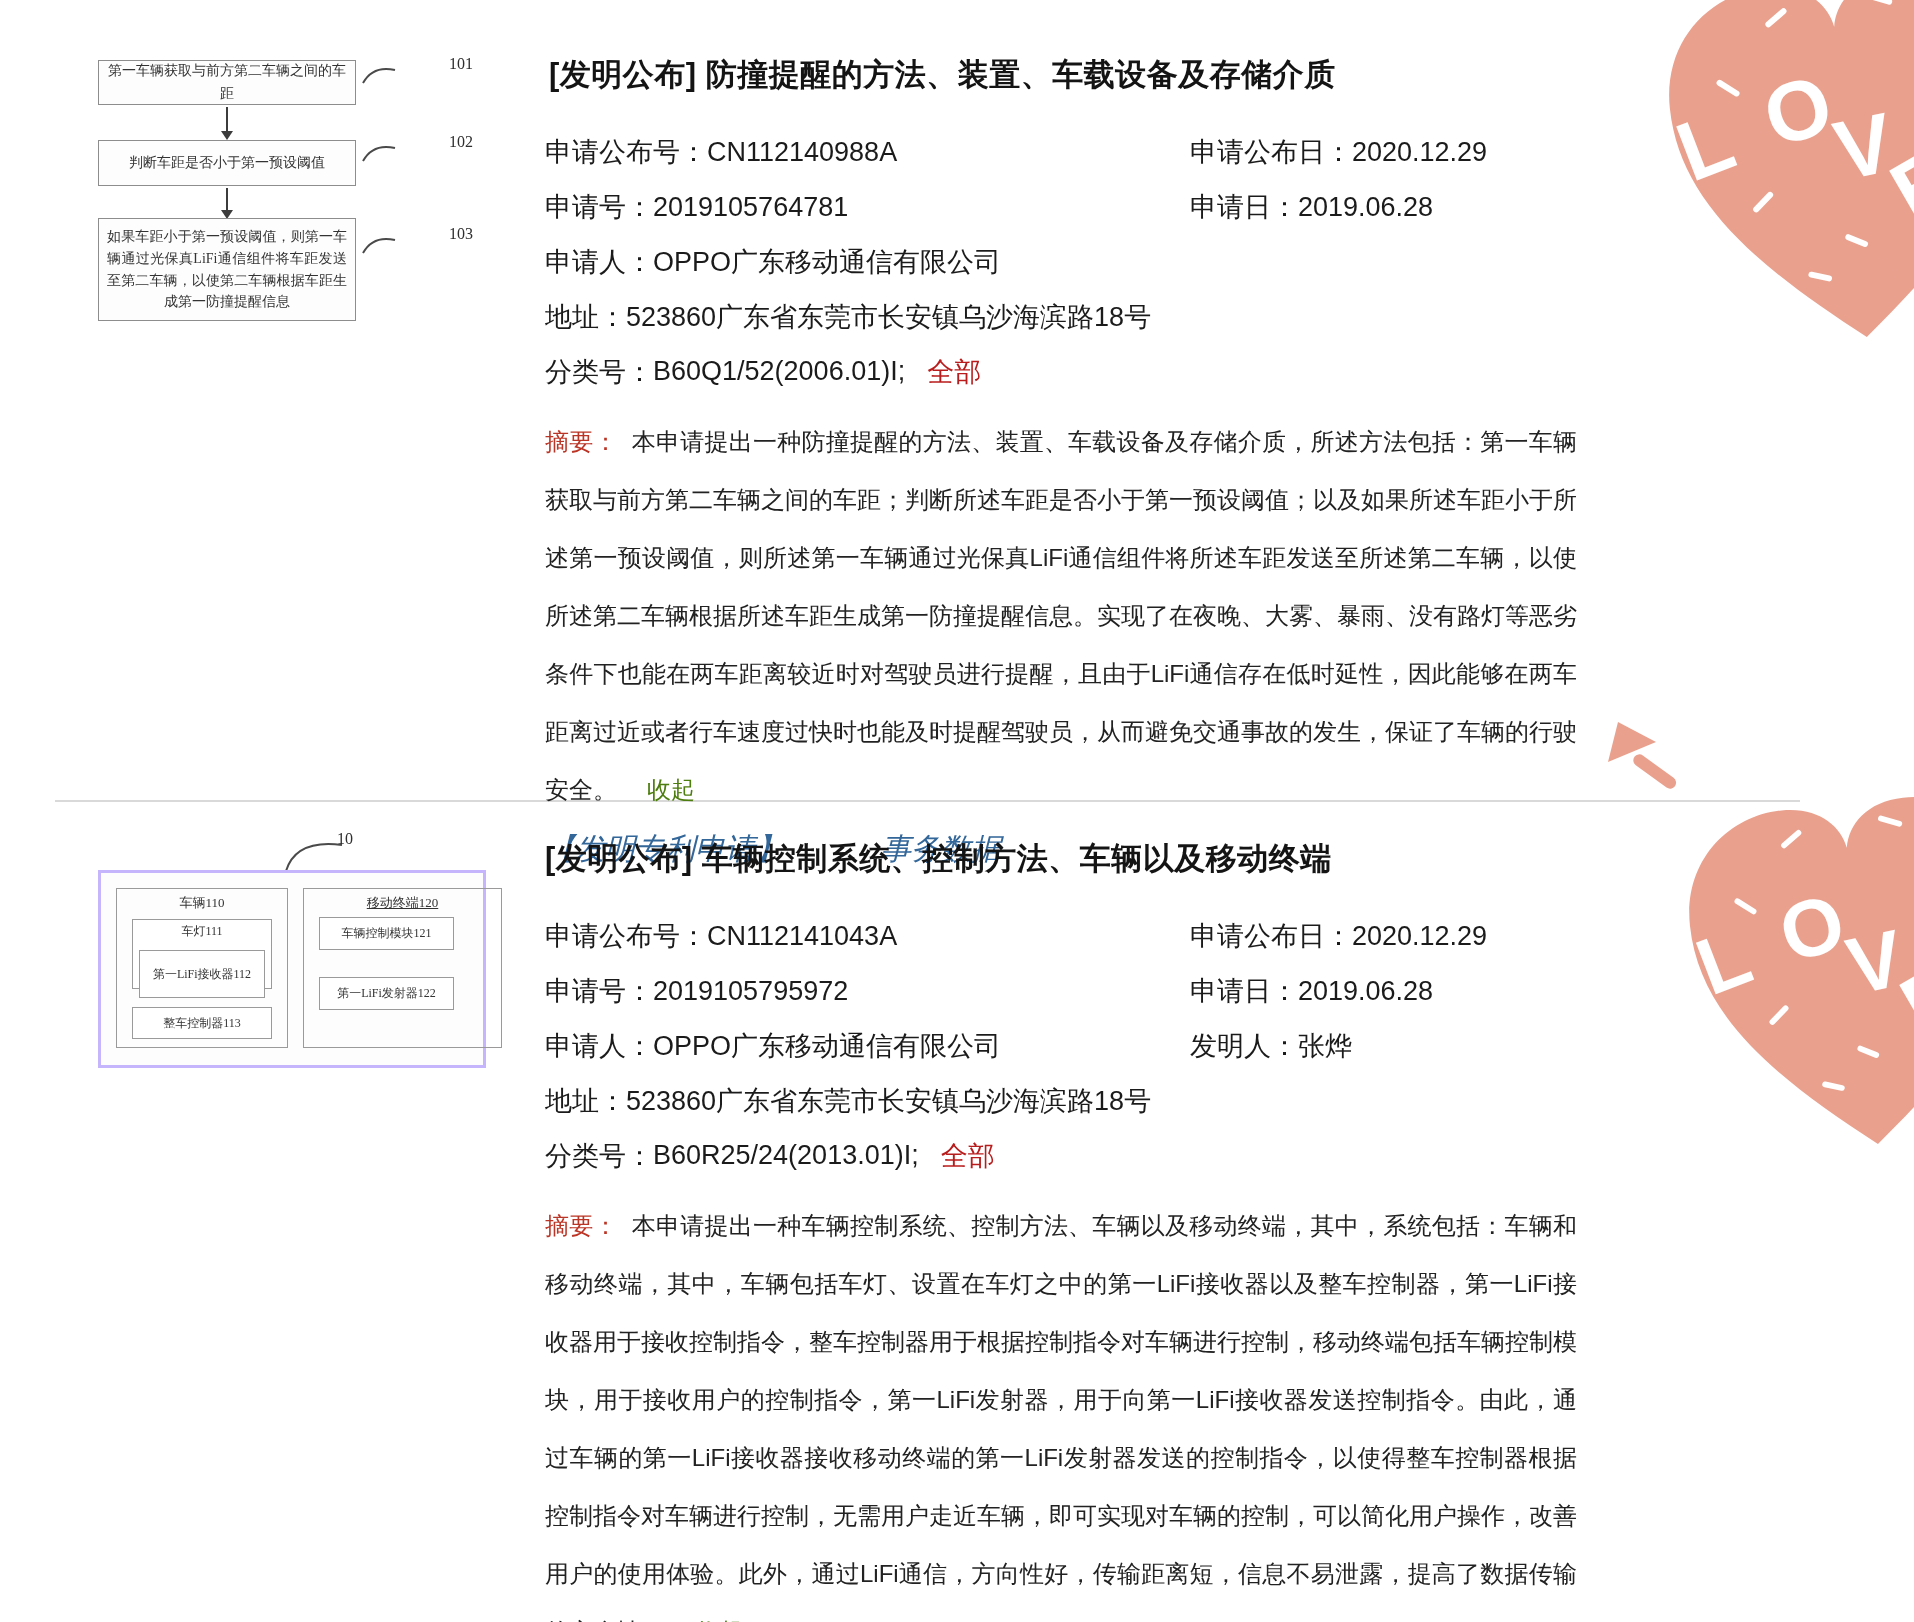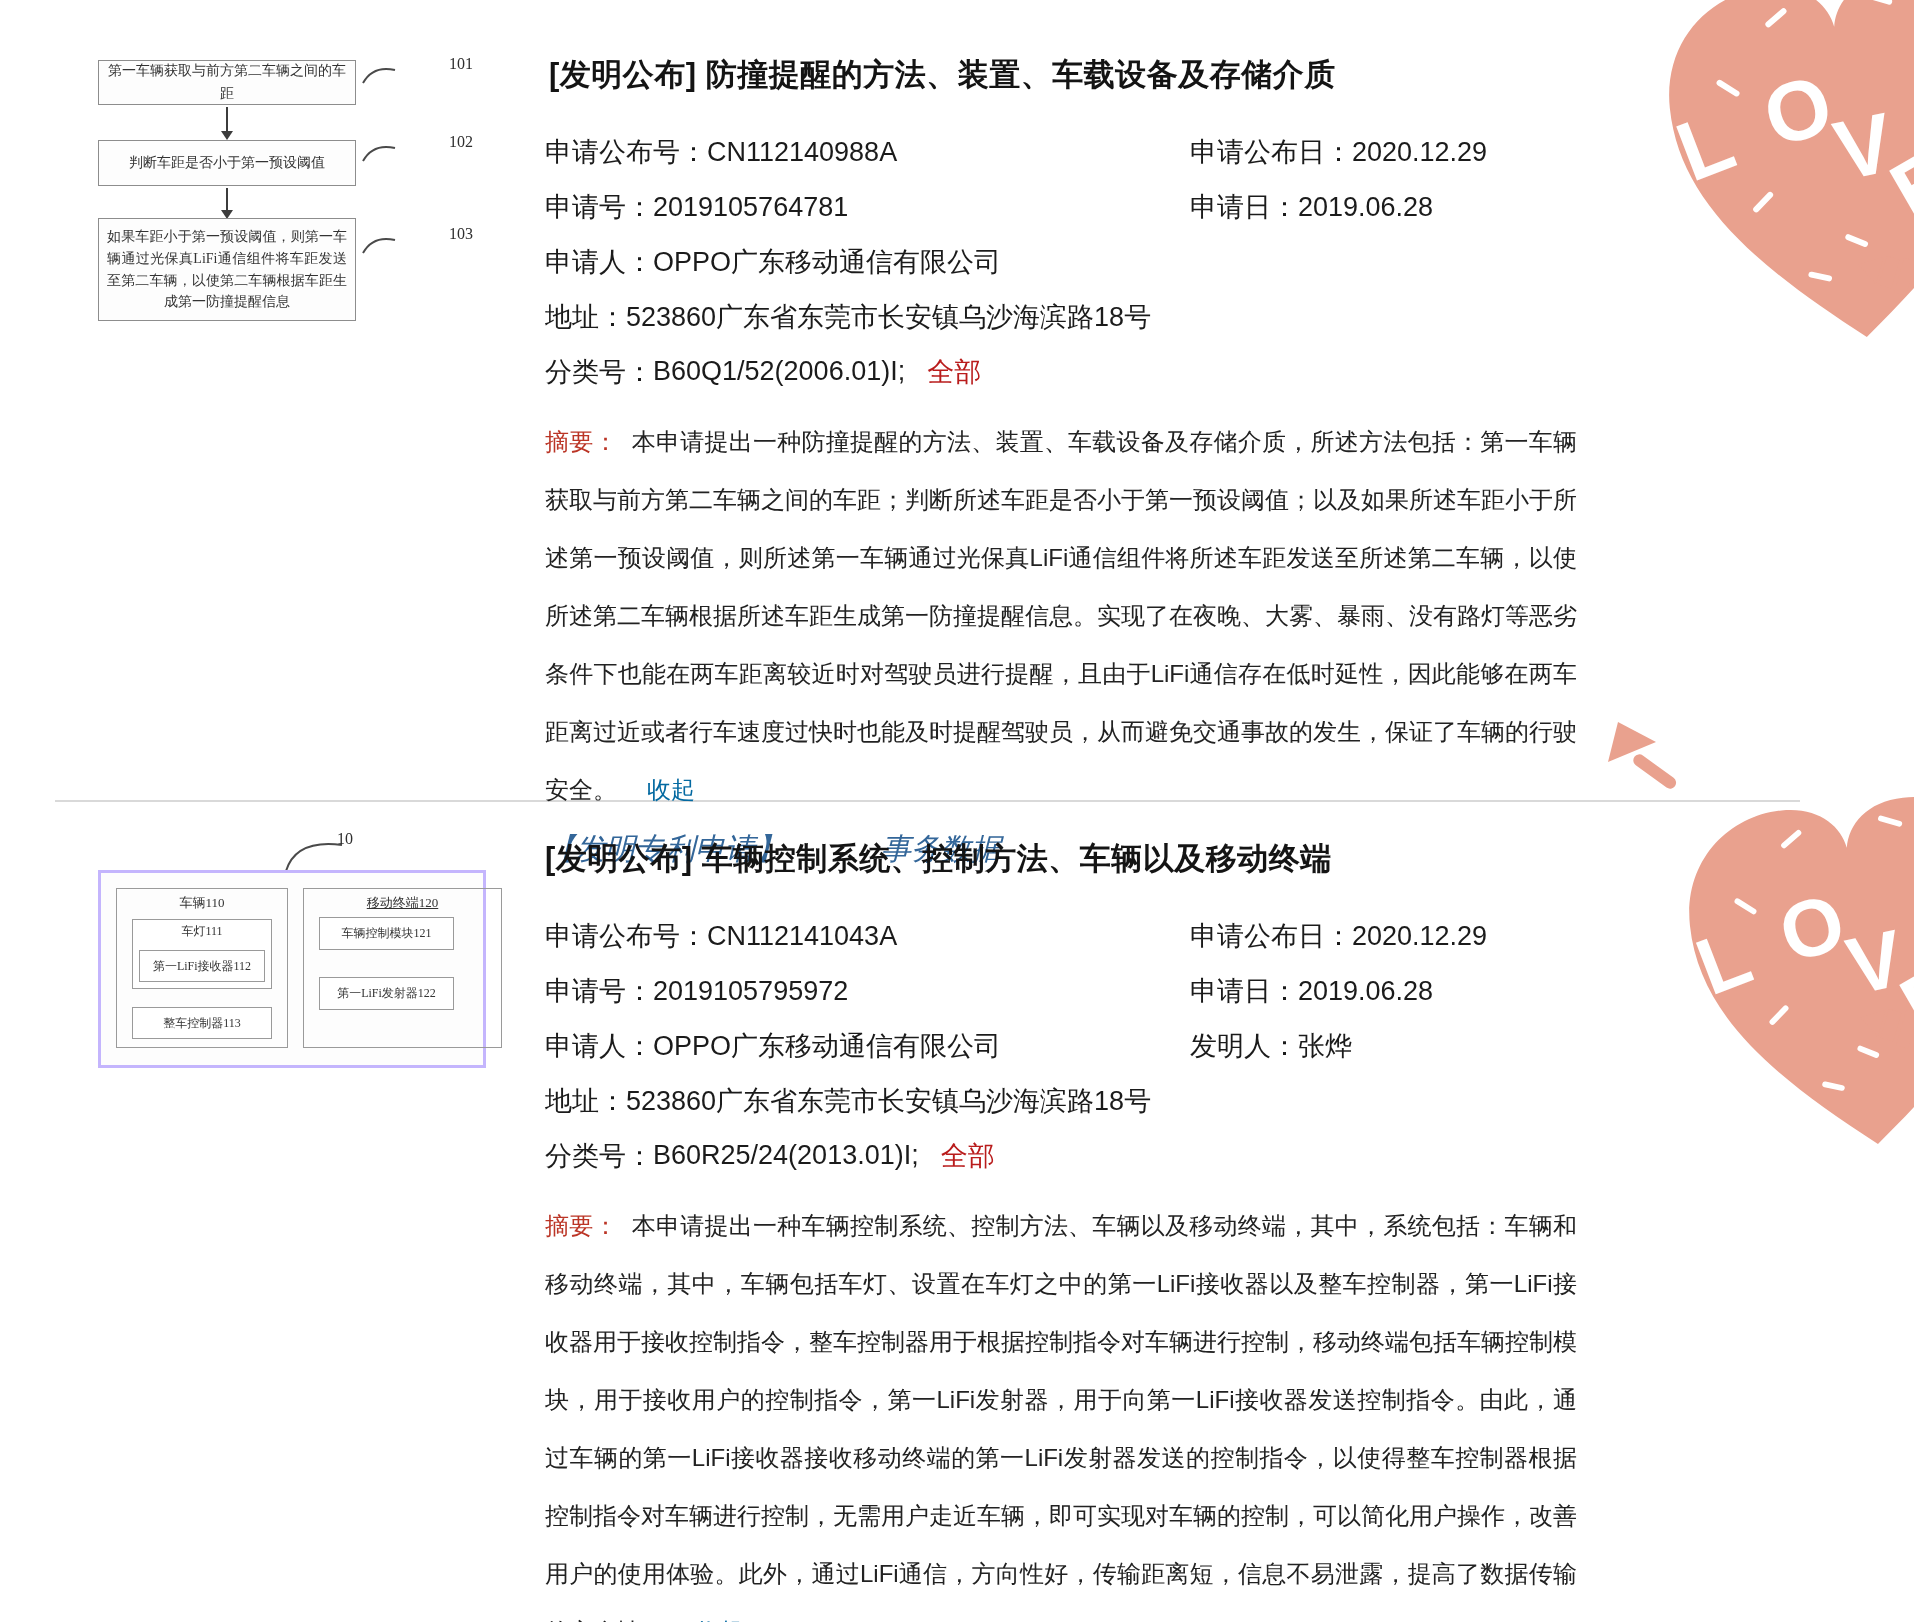--- a/index.html
+++ b/index.html
@@ -14,21 +14,21 @@
   .fields{margin-top:28px;font-size:27px;color:#1b1b1b;}
   .frow{display:flex;height:55px;align-items:center;}
   .fl{width:645px;}
   .fr{flex:1;}
   .all-link{color:#b91c1c;margin-left:22px;cursor:pointer;text-decoration:none;}
   .abstract{
     width:1032px;margin:14px 0 0 0;font-size:24px;line-height:58px;
     text-align:justify;color:#222222;
   }
   .abs-label{color:#bb3526;margin-right:14px;}
-  .collapse-link{color:#0369a1;margin-left:30px;cursor:pointer;text-decoration:none;white-space:nowrap;}
+  .collapse-link{color:#4d7c0f;margin-left:30px;cursor:pointer;text-decoration:none;white-space:nowrap;}
   .links-row{margin-top:10px;display:flex;gap:96px;}
   .blue-link{
     font-family:"Liberation Serif","DejaVu Serif",serif;
     font-style:italic;font-size:30px;color:#336699;cursor:pointer;text-decoration:none;
   }
   
   .divider{position:absolute;left:55px;top:800px;width:1745px;height:2px;background:#d9d9d9;z-index:0;}
   
   .fig{position:absolute;z-index:2;font-family:"Liberation Serif","DejaVu Serif",serif;color:#333;cursor:pointer;}
   .fig1{left:85px;top:55px;width:430px;height:275px;}
@@ -143,21 +143,21 @@
   <svg class="ref-tick" style="left:205px;top:-25px;" width="68" height="38">
     <path d="M6 36 Q 16 4 62 10" stroke="#4a4a4a" fill="none" stroke-width="2"></path>
   </svg>
   <span class="fref" style="left:262px;top:-30px;">10</span>
 
   <div class="f2outer">
     <div class="f2group" style="left:15px;top:15px;width:172px;height:160px;">
       <div class="f2title">车辆110</div>
       <div class="f2box" style="left:15px;top:30px;width:140px;height:70px;flex-direction:column;align-items:stretch;justify-content:flex-start;">
         <div style="margin-top:3px;">车灯111</div>
-        <div class="f2box" style="left:6px;top:30px;width:126px;height:32px;">
+        <div class="f2box" style="left:6px;top:30px;width:126px;height:48px;">
           <span>第一LiFi接收器112</span>
         </div>
       </div>
       <div class="f2box" style="left:15px;top:118px;width:140px;height:32px;">
         <span>整车控制器113</span>
       </div>
     </div>
     <div class="f2group" style="left:202px;top:15px;width:199px;height:160px;text-decoration:underline;">
       <div class="f2title">移动终端120</div>
       <div class="f2box" style="left:15px;top:28px;width:135px;height:33px;">

